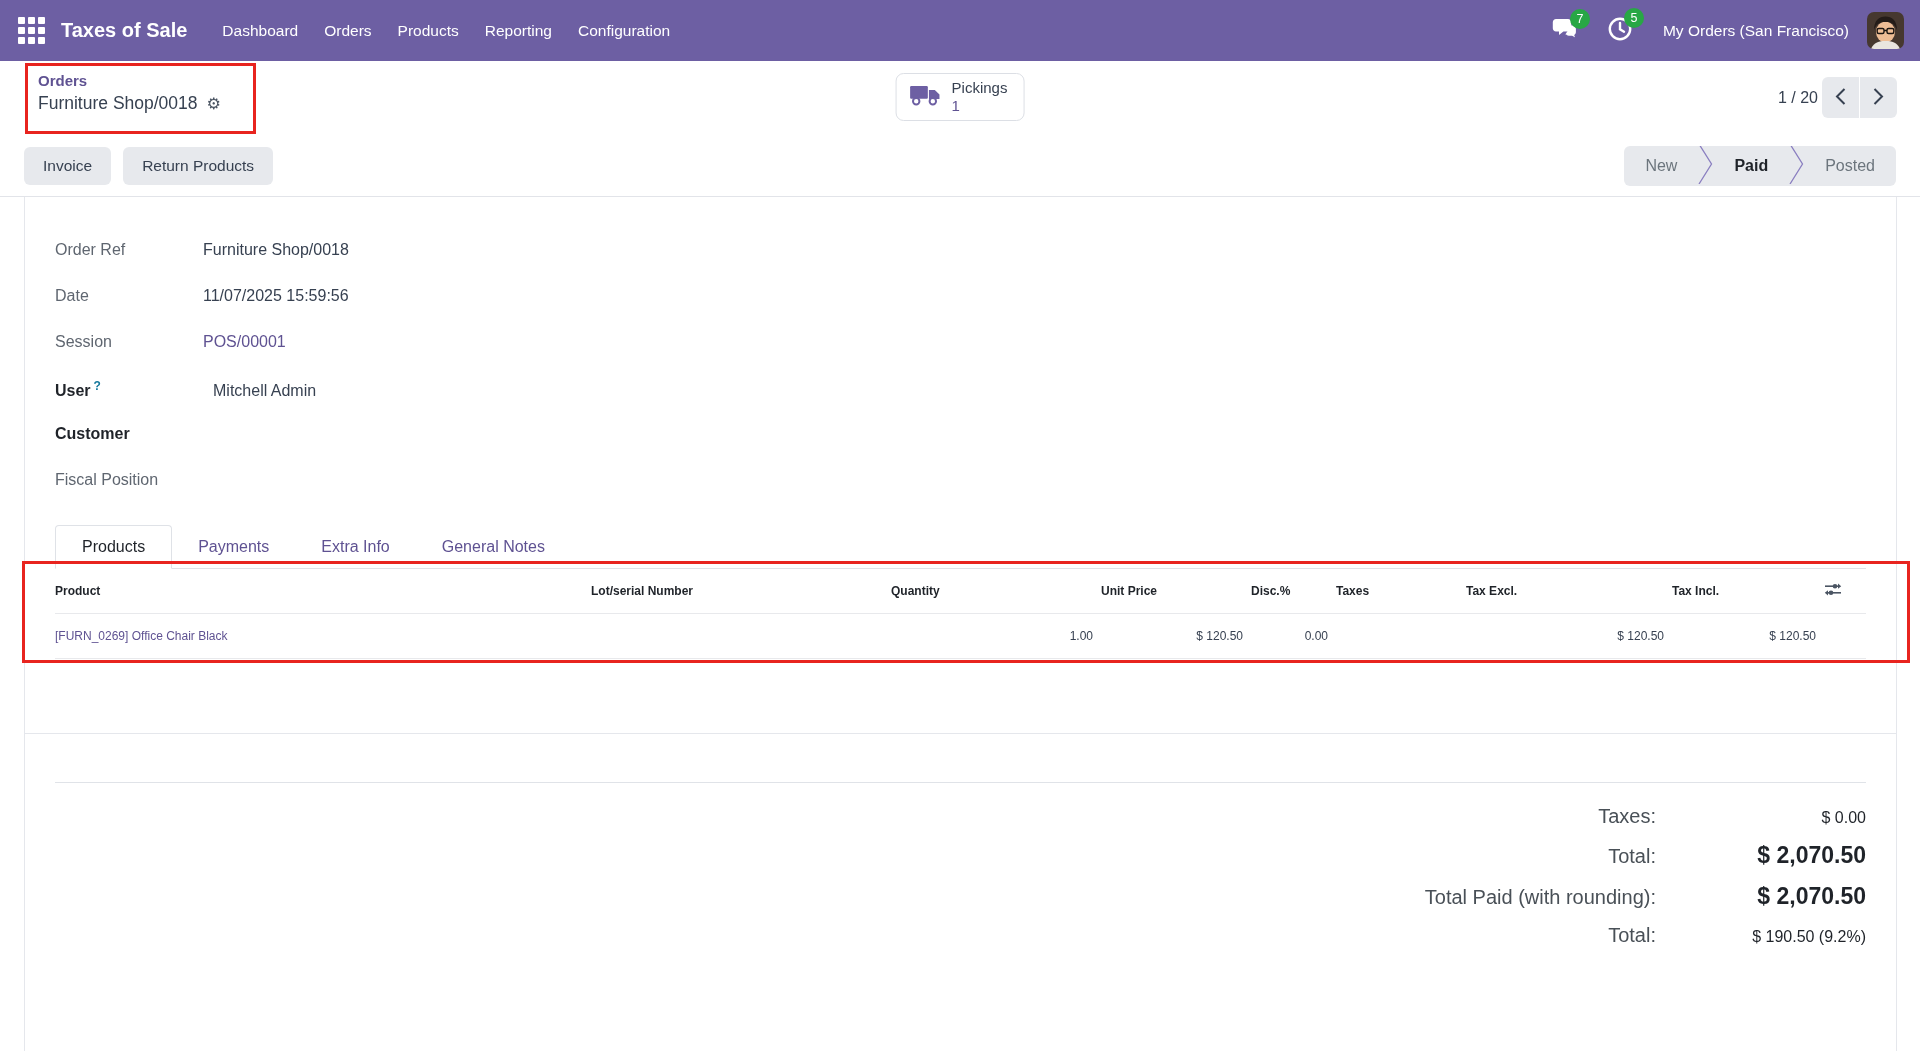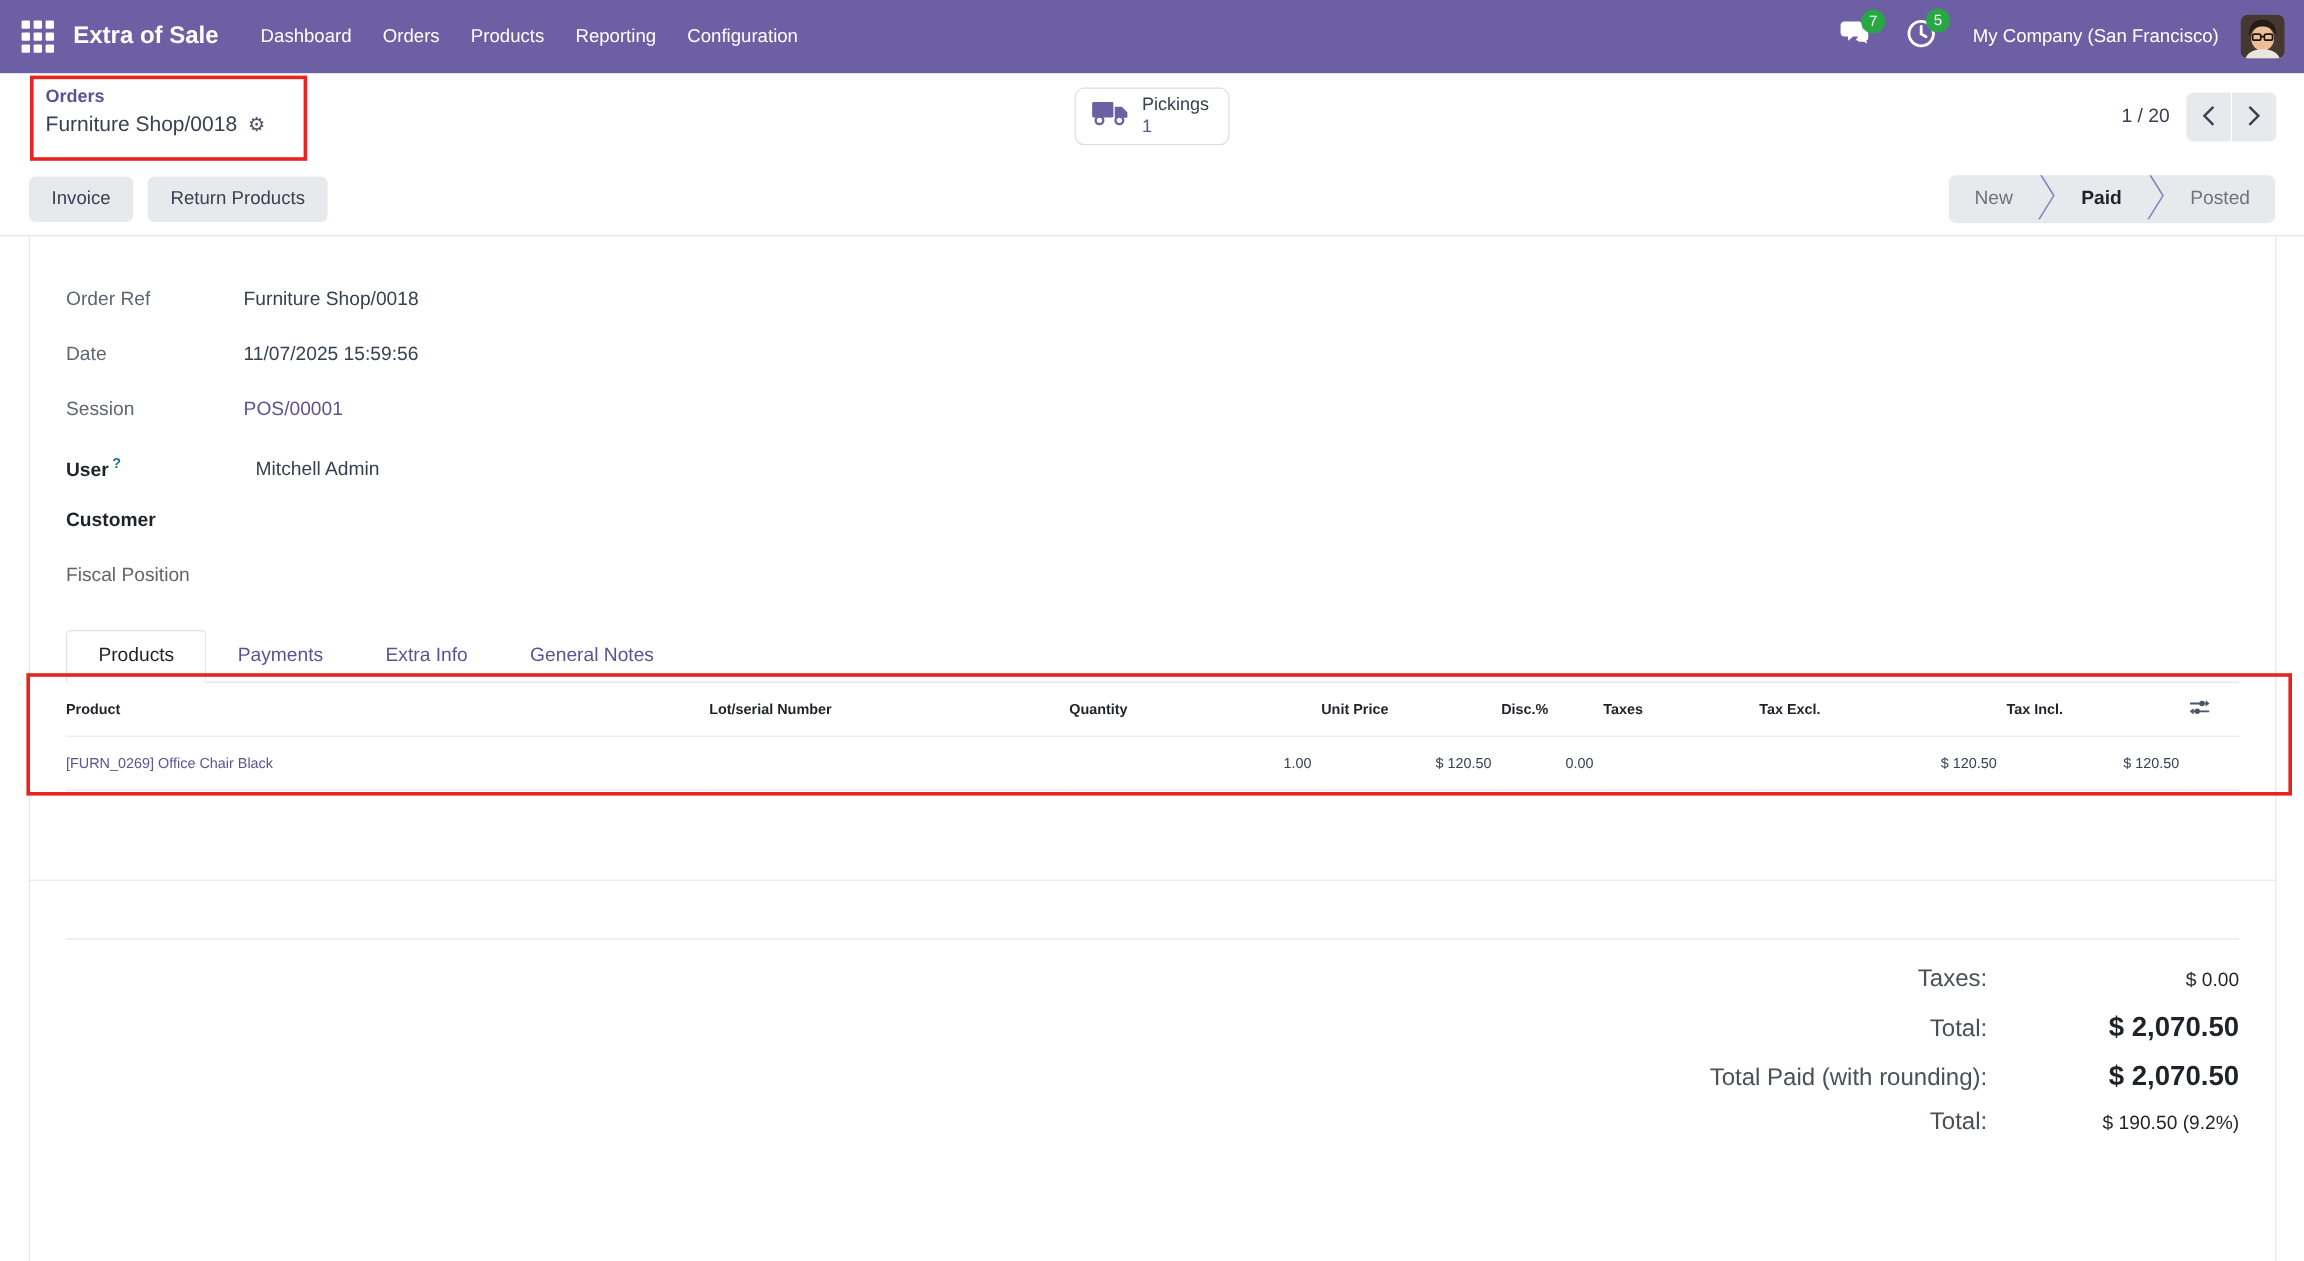--- a/index.html
+++ b/index.html
@@ -44,21 +44,21 @@
   .smart-button {
     position:absolute; left:50%; transform:translateX(-50%); top:12px;
     display:flex; align-items:center; gap:11px; background:#fff;
     border:1px solid #dcdfe5; border-radius:8px; padding:6px 16px 6px 13px;
     cursor:pointer; height:48px;
   }
   .smart-button .sb-text { display:flex; flex-direction:column; line-height:18px; }
   .sb-label { font-size:15px; color:#374151; }
   .sb-count { font-size:15px; color:#5f5292; }
 
-  .pager-zone { position:absolute; right:23px; top:16px; display:flex; align-items:center; gap:14px; }
+  .pager-zone { position:absolute; right:23px; top:16px; display:flex; align-items:center; gap:4px; }
   .pager-value { font-size:16px; color:#374151; }
   .pager-buttons { display:flex; gap:1px; }
   .pager-btn {
     width:37px; height:41px; background:#e7e9ed; border:none; display:flex;
     align-items:center; justify-content:center; cursor:pointer; padding:0;
   }
   .pager-btn.prev { border-radius:6px 0 0 6px; }
   .pager-btn.next { border-radius:0 6px 6px 0; }
 
   
@@ -136,21 +136,21 @@
     <span></span>
       <span></span>
       <span></span>
       <span></span>
       <span></span>
       <span></span>
       <span></span>
       <span></span>
       <span></span>
   </div>
-  <div class="brand">Extra of Sale</div>
+  <div class="brand">Taxes of Sale</div>
   <div class="nav-menu">
     <div class="menu-item">Dashboard</div>
     <div class="menu-item">Orders</div>
     <div class="menu-item">Products</div>
     <div class="menu-item">Reporting</div>
     <div class="menu-item">Configuration</div>
   </div>
   <div class="nav-right">
     <div class="nav-icon-wrap">
       <span>
@@ -163,21 +163,21 @@
     </div>
     <div class="nav-icon-wrap">
       <span>
         <svg width="26" height="26" viewBox="0 0 26 26">
           <circle cx="13" cy="13" r="10.2" fill="none" stroke="#fff" stroke-width="2.4"></circle>
           <path d="M13 7v6.3l4 2.4" fill="none" stroke="#fff" stroke-width="2.4" stroke-linecap="round"></path>
         </svg>
       </span>
       <span class="badge">5</span>
     </div>
-    <div class="company-name">My Company (San Francisco)</div>
+    <div class="company-name">My Orders (San Francisco)</div>
     <div class="avatar">
       <svg width="37" height="37" viewBox="0 0 37 37">
         <rect width="37" height="37" fill="#46382f"></rect>
         <ellipse cx="18.5" cy="20" rx="9.5" ry="10.5" fill="#eebd95"></ellipse>
         <path d="M7 18 C7 8.5 12 4.5 18.5 4.5 C25 4.5 30 8.5 30 18 C27.5 11.5 23.5 10 18.5 10 C13.5 10 9.5 11.5 7 18 Z" fill="#241c18"></path>
         <path d="M4 37 C6.5 30.5 12.5 29 18.5 29 C24.5 29 30.5 30.5 33 37 Z" fill="#e9e5df"></path>
         <rect x="10.2" y="16.5" width="6.8" height="5" rx="1.5" fill="none" stroke="#1b1511" stroke-width="1.4"></rect>
         <rect x="20" y="16.5" width="6.8" height="5" rx="1.5" fill="none" stroke="#1b1511" stroke-width="1.4"></rect>
         <path d="M17 18.5h3" stroke="#1b1511" stroke-width="1.4"></path>
       </svg>

